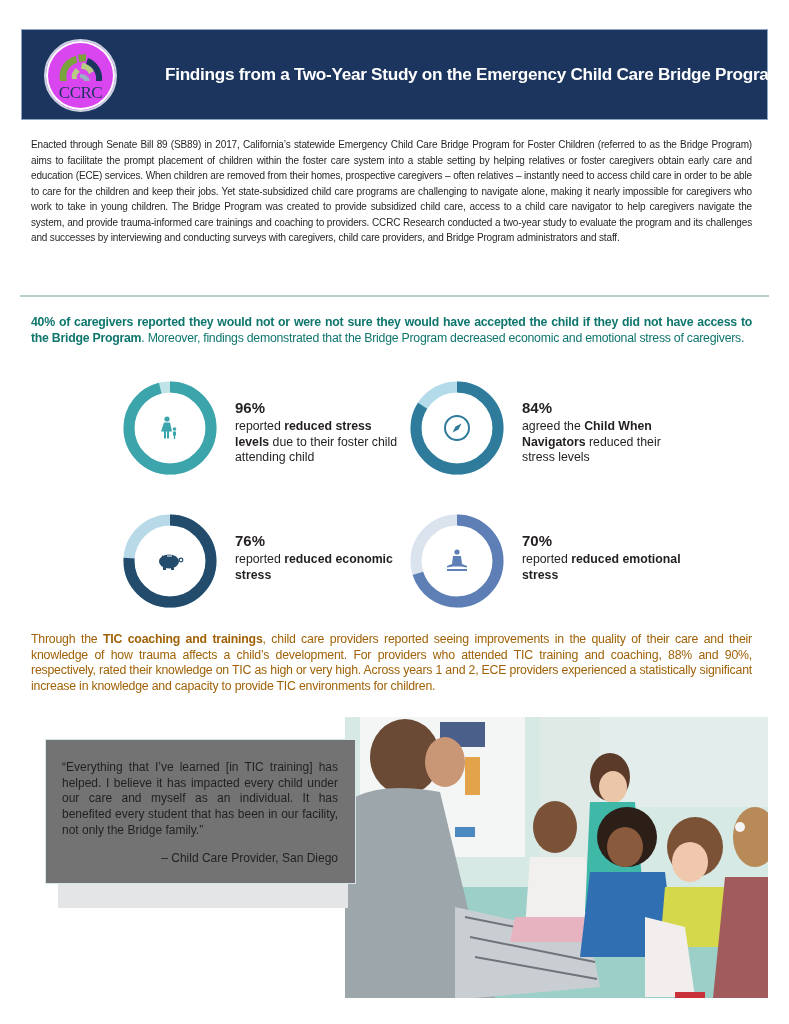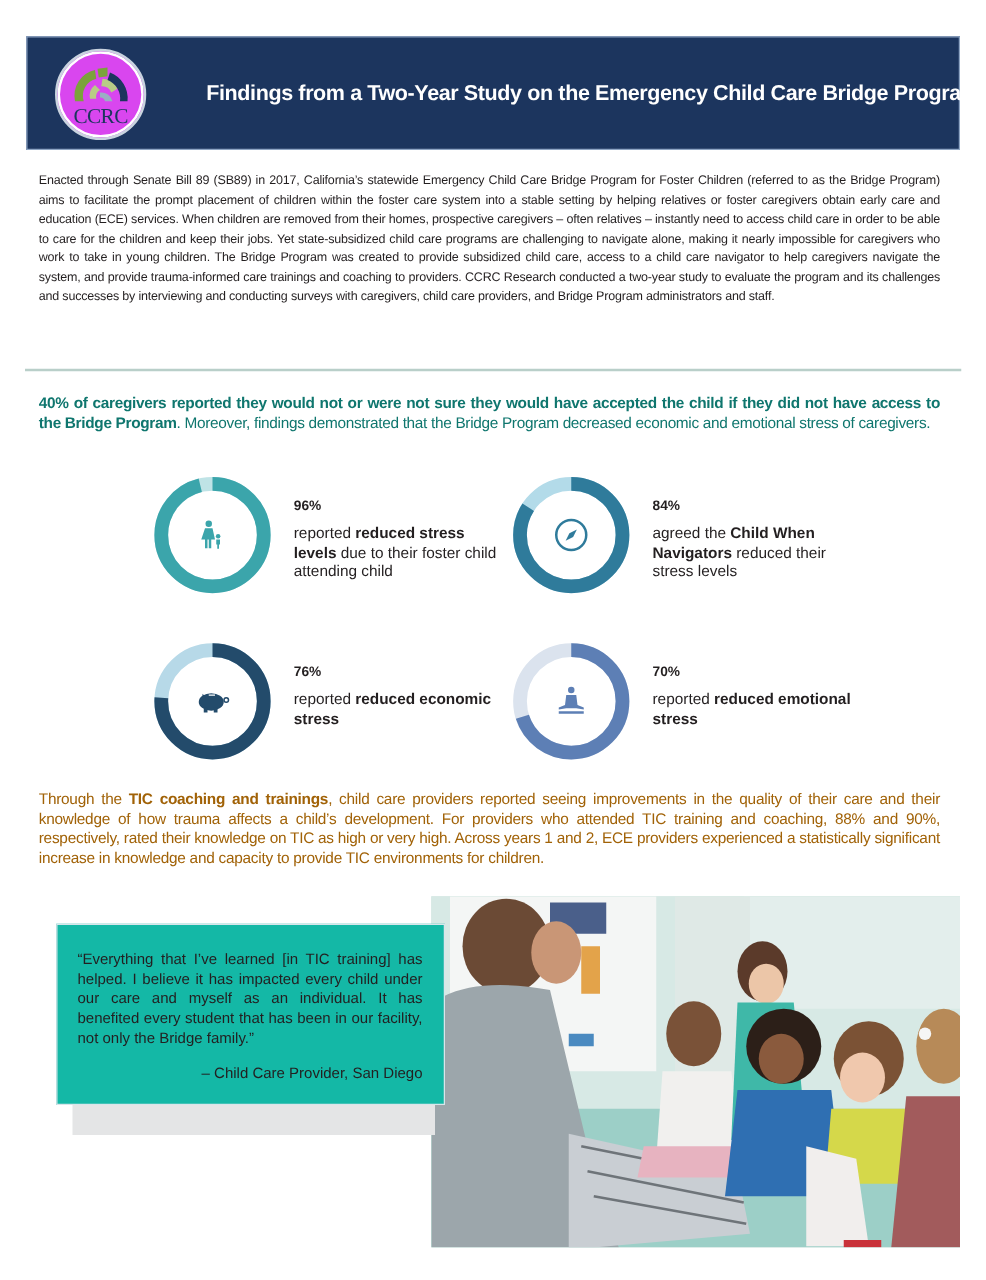--- a/index.html
+++ b/index.html
@@ -48,40 +48,40 @@
   .finding b { font-weight: bold; }
 
   .stat {
     position: absolute; width: 300px; height: 100px;
   }
   .stat .donut { position: absolute; left: 0; top: 0; width: 94px; height: 94px; }
   .stat .donut svg { position: absolute; left: 0; top: 0; }
   .stat .icon { position: absolute; left: 32px; top: 32px; width: 30px; height: 30px; }
   .stat .pct {
     position: absolute; left: 112px; top: 18px;
-    font-weight: bold; font-size: 11px; color: #231f20;
+    font-weight: bold; font-size: 15px; color: #231f20;
   }
   .stat .desc {
     position: absolute; left: 112px; top: 38px; width: 170px;
     font-size: 12.3px; line-height: 15.6px; color: #231f20;
   }
 
   .tic {
     position: absolute; left: 31px; top: 632px; width: 721px;
     font-size: 12.3px; line-height: 15.5px; color: #a16207; text-align: justify;
     letter-spacing: -0.2px;
   }
 
   .quote-shadow {
     position: absolute; left: 58px; top: 830px; width: 290px; height: 78px;
     background: #e4e5e6;
   }
   .quote {
     position: absolute; left: 45px; top: 739px; width: 311px; height: 145px;
-    background: #14b8a6; border: 1px solid #d8e5ea;
+    background: #737373; border: 1px solid #d8e5ea;
     padding: 20px 17px 0 16px;
   }
   .quote-text {
     font-size: 12px; line-height: 15.7px; color: #231f20; text-align: justify;
   }
   .quote-attr {
     margin-top: 12px; text-align: right; font-size: 12px; color: #231f20;
   }
 
   .photo {

